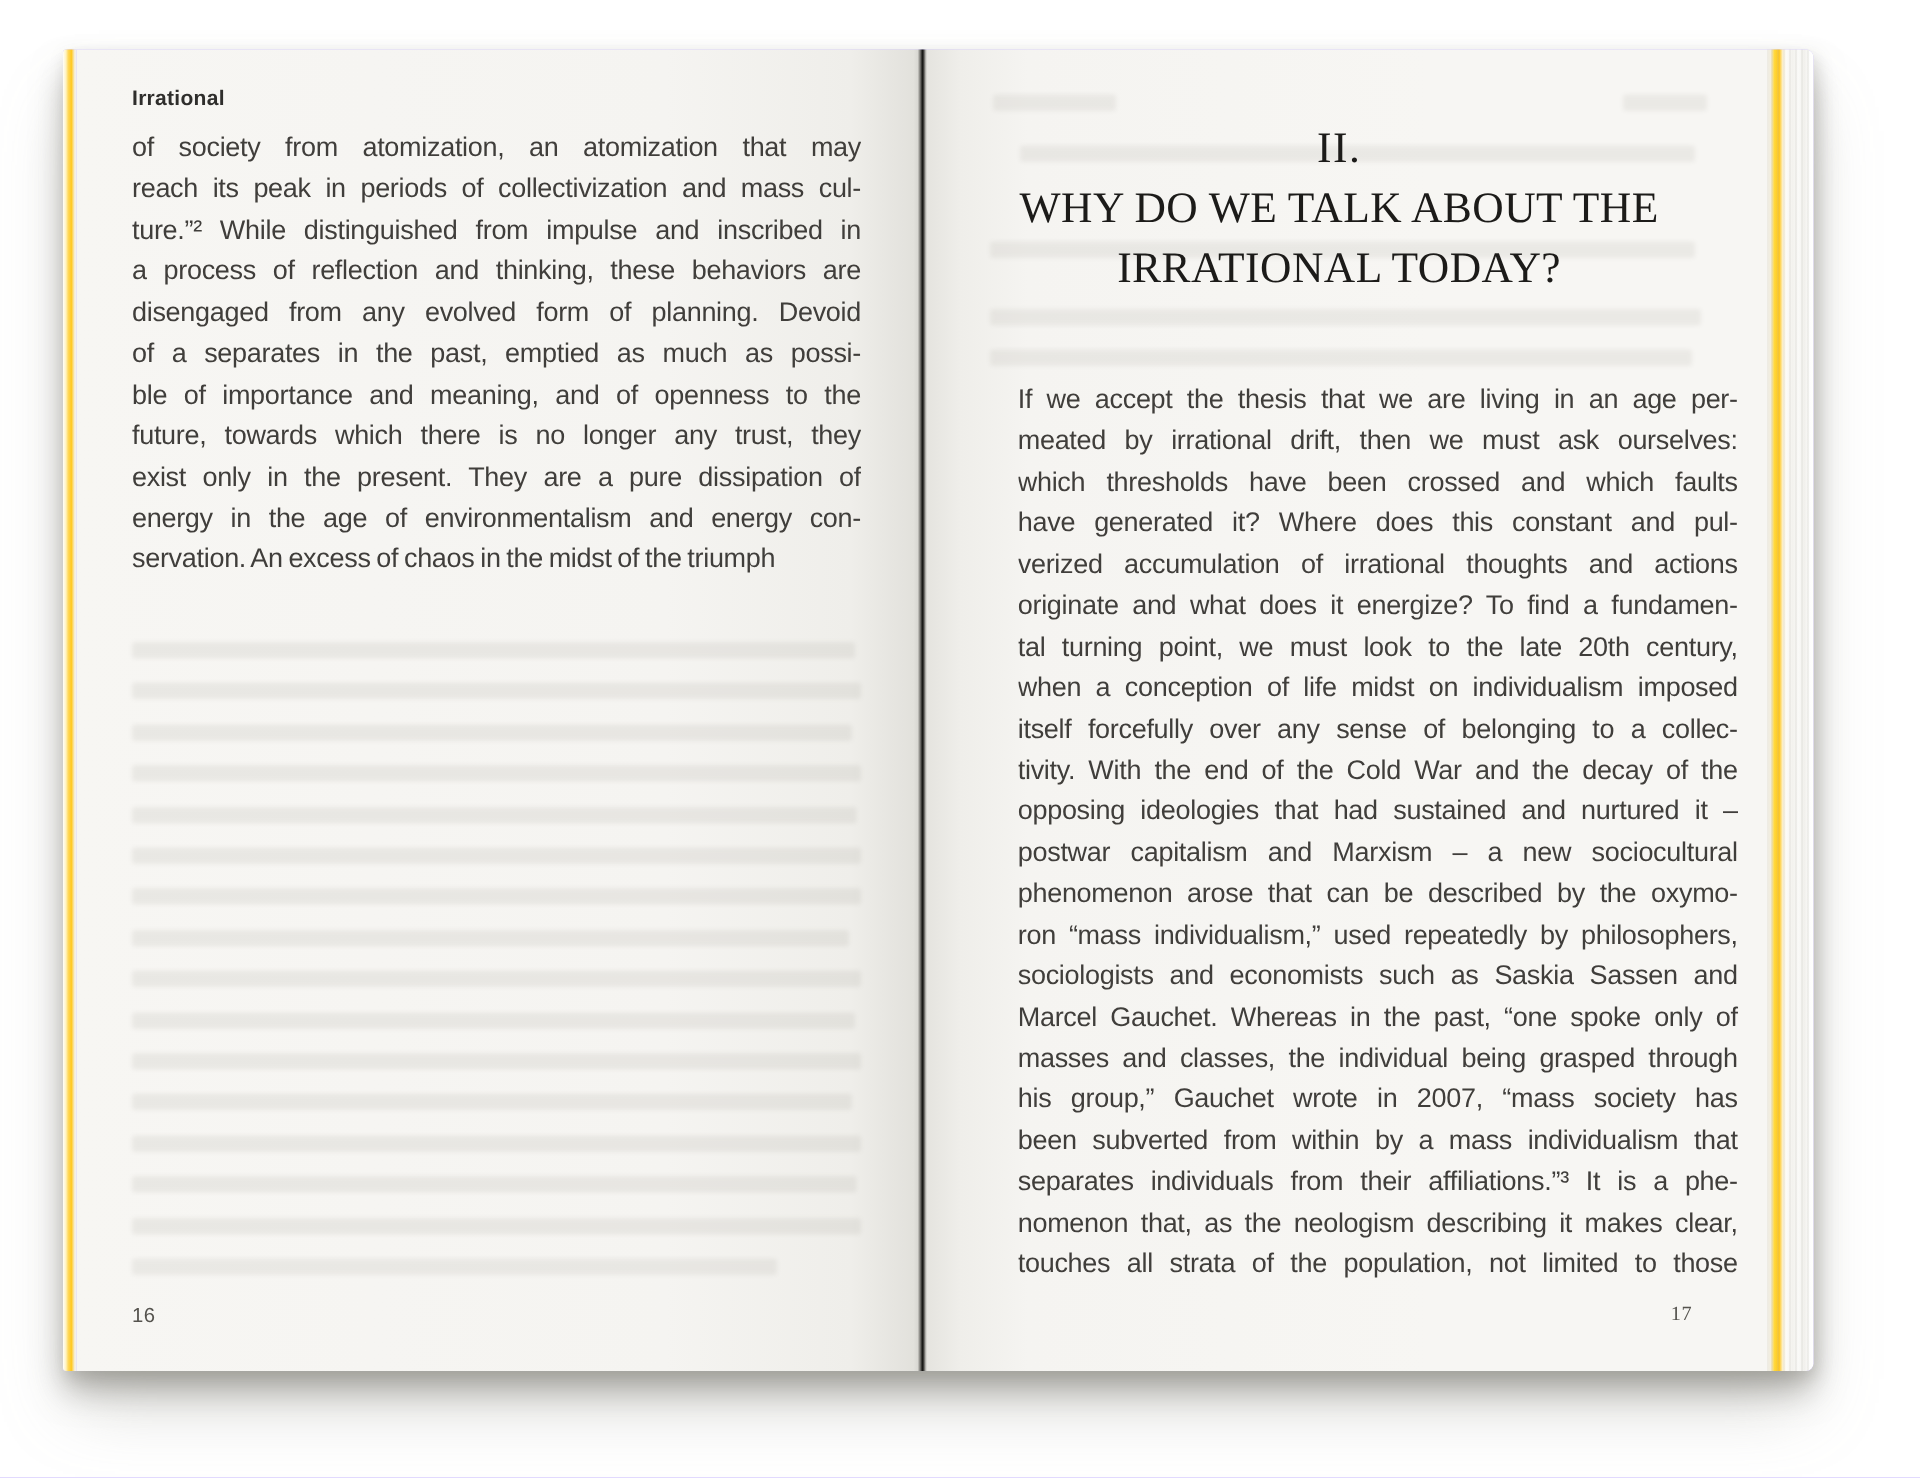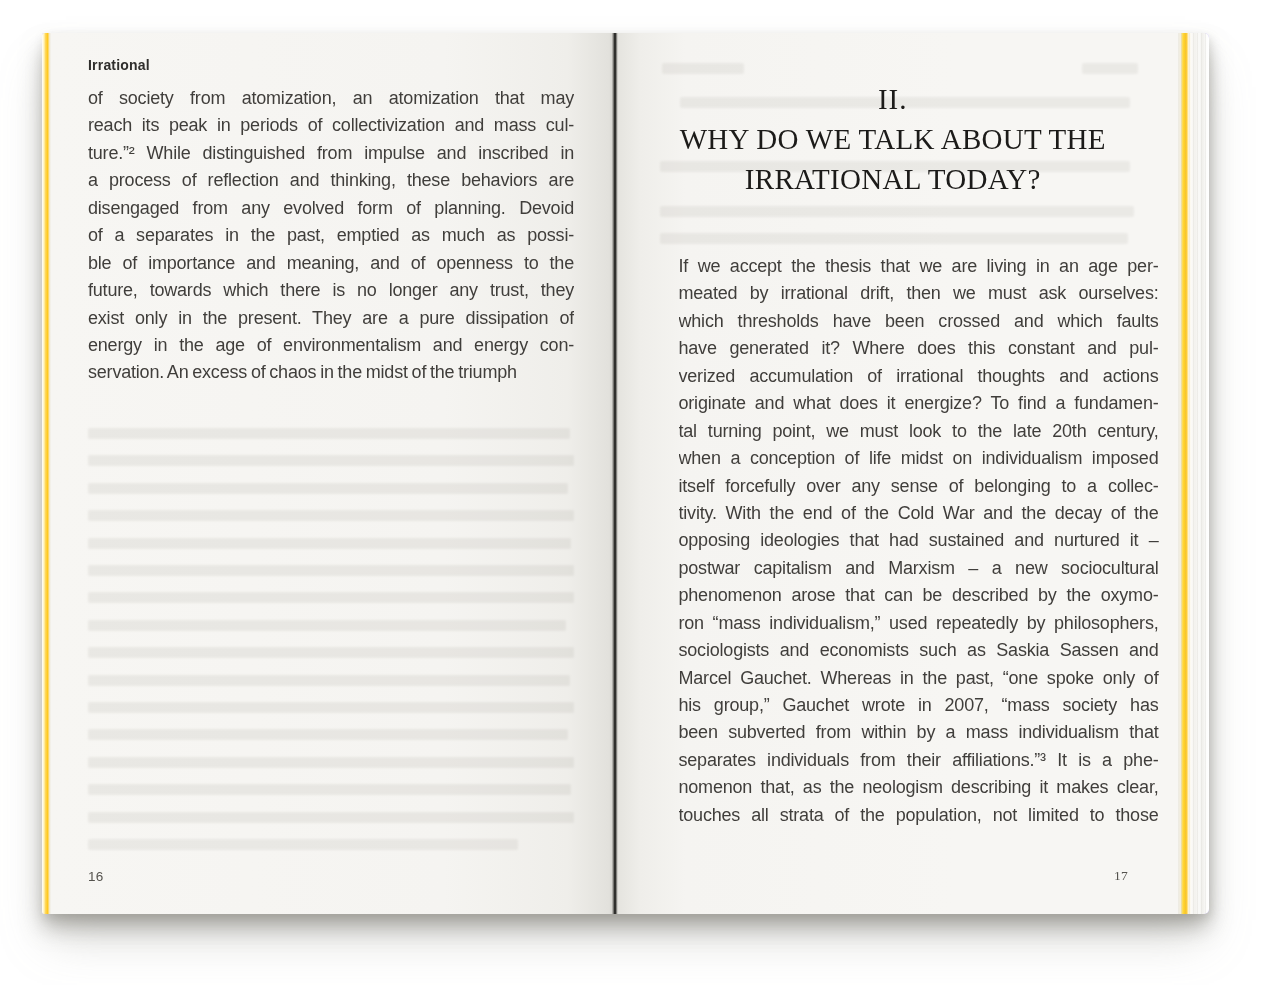--- a/index.html
+++ b/index.html
@@ -154,20 +154,21 @@
         <div class="tline">tal turning point, we must look to the late 20th century,</div>
         <div class="tline">when a conception of life midst on individualism imposed</div>
         <div class="tline">itself forcefully over any sense of belonging to a collec-</div>
         <div class="tline">tivity. With the end of the Cold War and the decay of the</div>
         <div class="tline">opposing ideologies that had sustained and nurtured it –</div>
         <div class="tline">postwar capitalism and Marxism – a new sociocultural</div>
         <div class="tline">phenomenon arose that can be described by the oxymo-</div>
         <div class="tline">ron “mass individualism,” used repeatedly by philosophers,</div>
         <div class="tline">sociologists and economists such as Saskia Sassen and</div>
         <div class="tline">Marcel Gauchet. Whereas in the past, “one spoke only of</div>
+        <div class="tline">masses and classes, the individual being grasped through</div>
         <div class="tline">his group,” Gauchet wrote in 2007, “mass society has</div>
         <div class="tline">been subverted from within by a mass individualism that</div>
         <div class="tline">separates individuals from their affiliations.”³ It is a phe-</div>
         <div class="tline">nomenon that, as the neologism describing it makes clear,</div>
         <div class="tline">touches all strata of the population, not limited to those</div>
       </div>
 
     <div class="page-num right">17</div>
   </div>
 

